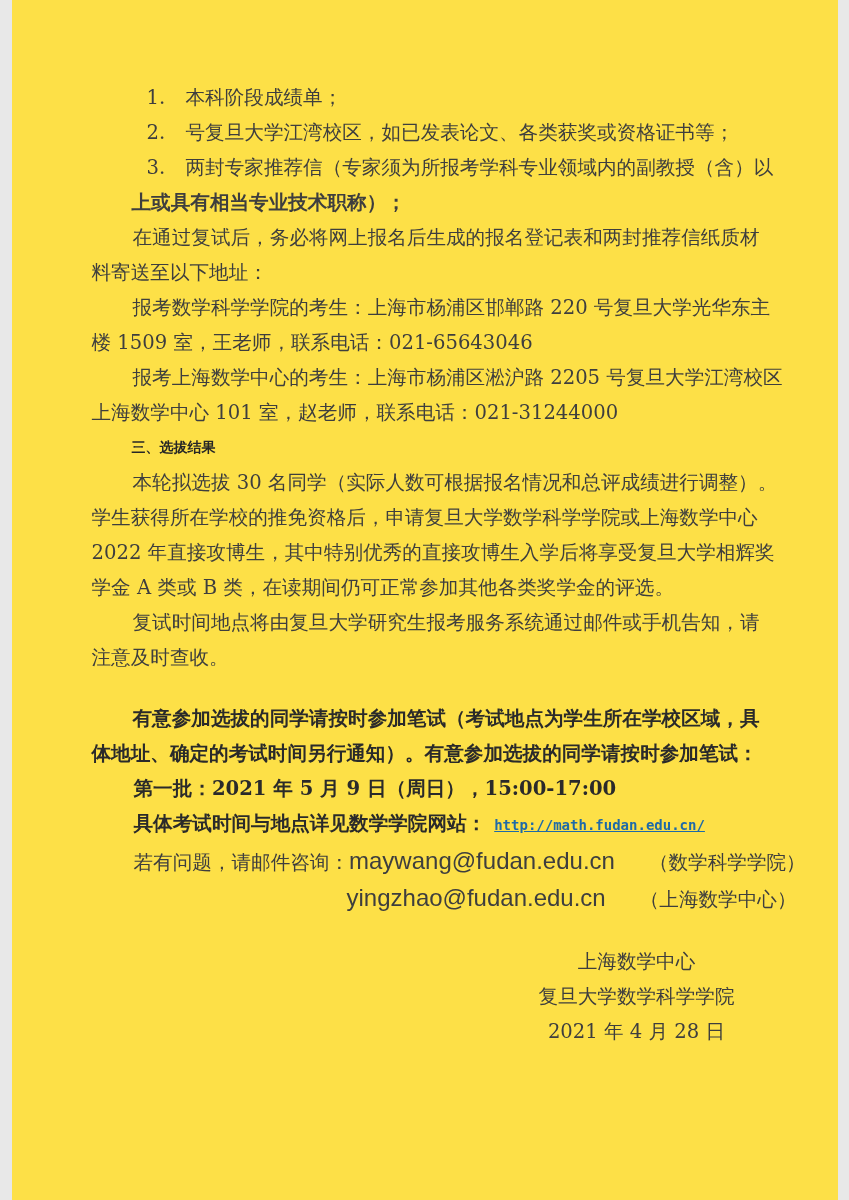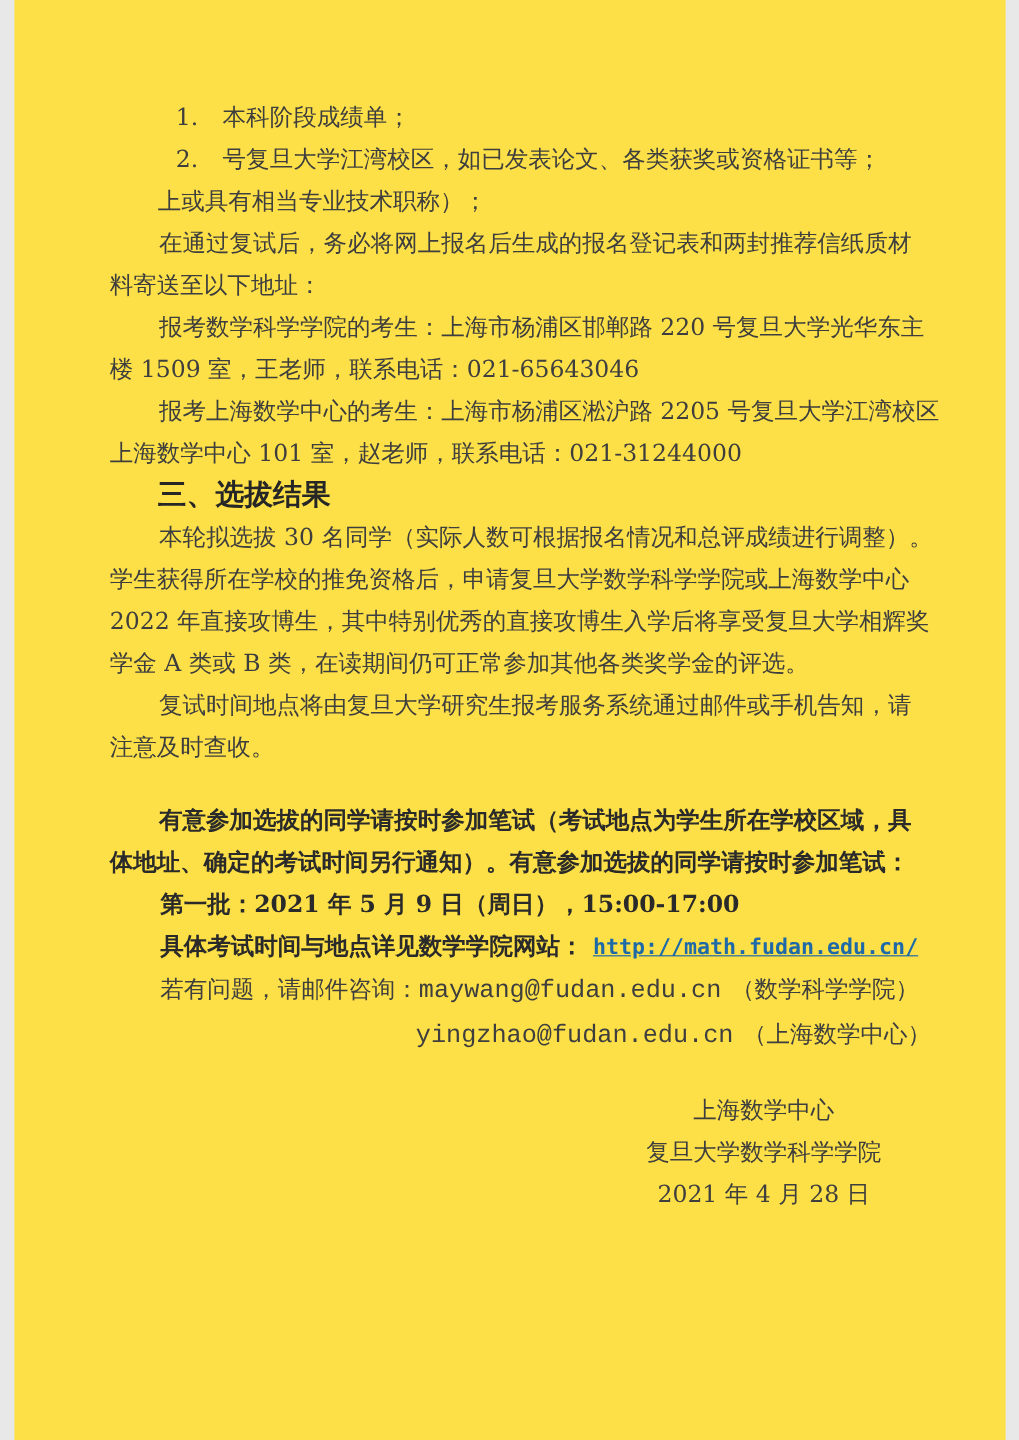--- a/index.html
+++ b/index.html
@@ -14,41 +14,41 @@
   }
   .content{
     padding:80px 60px 0 80px;
     font-size:19.6px;
     line-height:35px;
   }
   .line{white-space:nowrap;}
   .indent{padding-left:41px;}
   .sub{padding-left:42px;}
   .li-first{padding-left:55px;white-space:nowrap;}
-  .li-cont{padding-left:40px;white-space:nowrap;}
+  .li-cont{padding-left:40px;white-space:nowrap;font-weight:bold;}
   .num{display:inline-block;width:39px;}
   .heading{
     margin:0;padding-left:40px;
-    font-family:Liberation Sans, sans-serif;
+    font-family:Liberation Serif, serif;
     font-weight:bold;color:#262626;
-    font-size:24px;line-height:35px;
+    font-size:14px;line-height:35px;
   }
   .bold{font-weight:bold;color:#2a2a2a;}
   .exam-block{margin-top:26px;}
   .mono{
-    font-family:Liberation Mono, monospace;
-    font-size:21px;
+    font-family:Liberation Sans, sans-serif;
+    font-size:24px;
   }
-  .org{margin-left:8px;}
+  .org{margin-left:34px;}
   .email-row{padding-left:255px;}
   .link{
     color:#1e6aa8;
     text-decoration:underline;
     font-family:"DejaVu Sans Mono","Liberation Mono",monospace;
-    font-size:18px;
+    font-size:14px;
     margin-left:8px;
     cursor:pointer;
   }
   .signature{
     margin-top:27px;
     margin-left:425px;
     width:240px;
     text-align:center;
   }
 </style>
@@ -56,20 +56,23 @@
 <body>
 
 <div class="page">
   <div class="content">
 
     <div class="li-first">
       <span class="num">1.</span><span>本科阶段成绩单；</span>
     </div>
     <div class="li-first">
       <span class="num">2.</span><span>号复旦大学江湾校区，如已发表论文、各类获奖或资格证书等；</span>
+    </div>
+    <div class="li-first">
+      <span class="num">3.</span><span>两封专家推荐信（专家须为所报考学科专业领域内的副教授（含）以</span>
     </div>
     <div class="li-cont">上或具有相当专业技术职称）；</div>
 
     <div class="line indent">在通过复试后，务必将网上报名后生成的报名登记表和两封推荐信纸质材</div>
     <div class="line">料寄送至以下地址：</div>
 
     <div class="line indent">报考数学科学学院的考生：上海市杨浦区邯郸路 220 号复旦大学光华东主</div>
     <div class="line">楼 1509 室，王老师，联系电话：021-65643046</div>
 
     <div class="line indent">报考上海数学中心的考生：上海市杨浦区淞沪路 2205 号复旦大学江湾校区</div>

